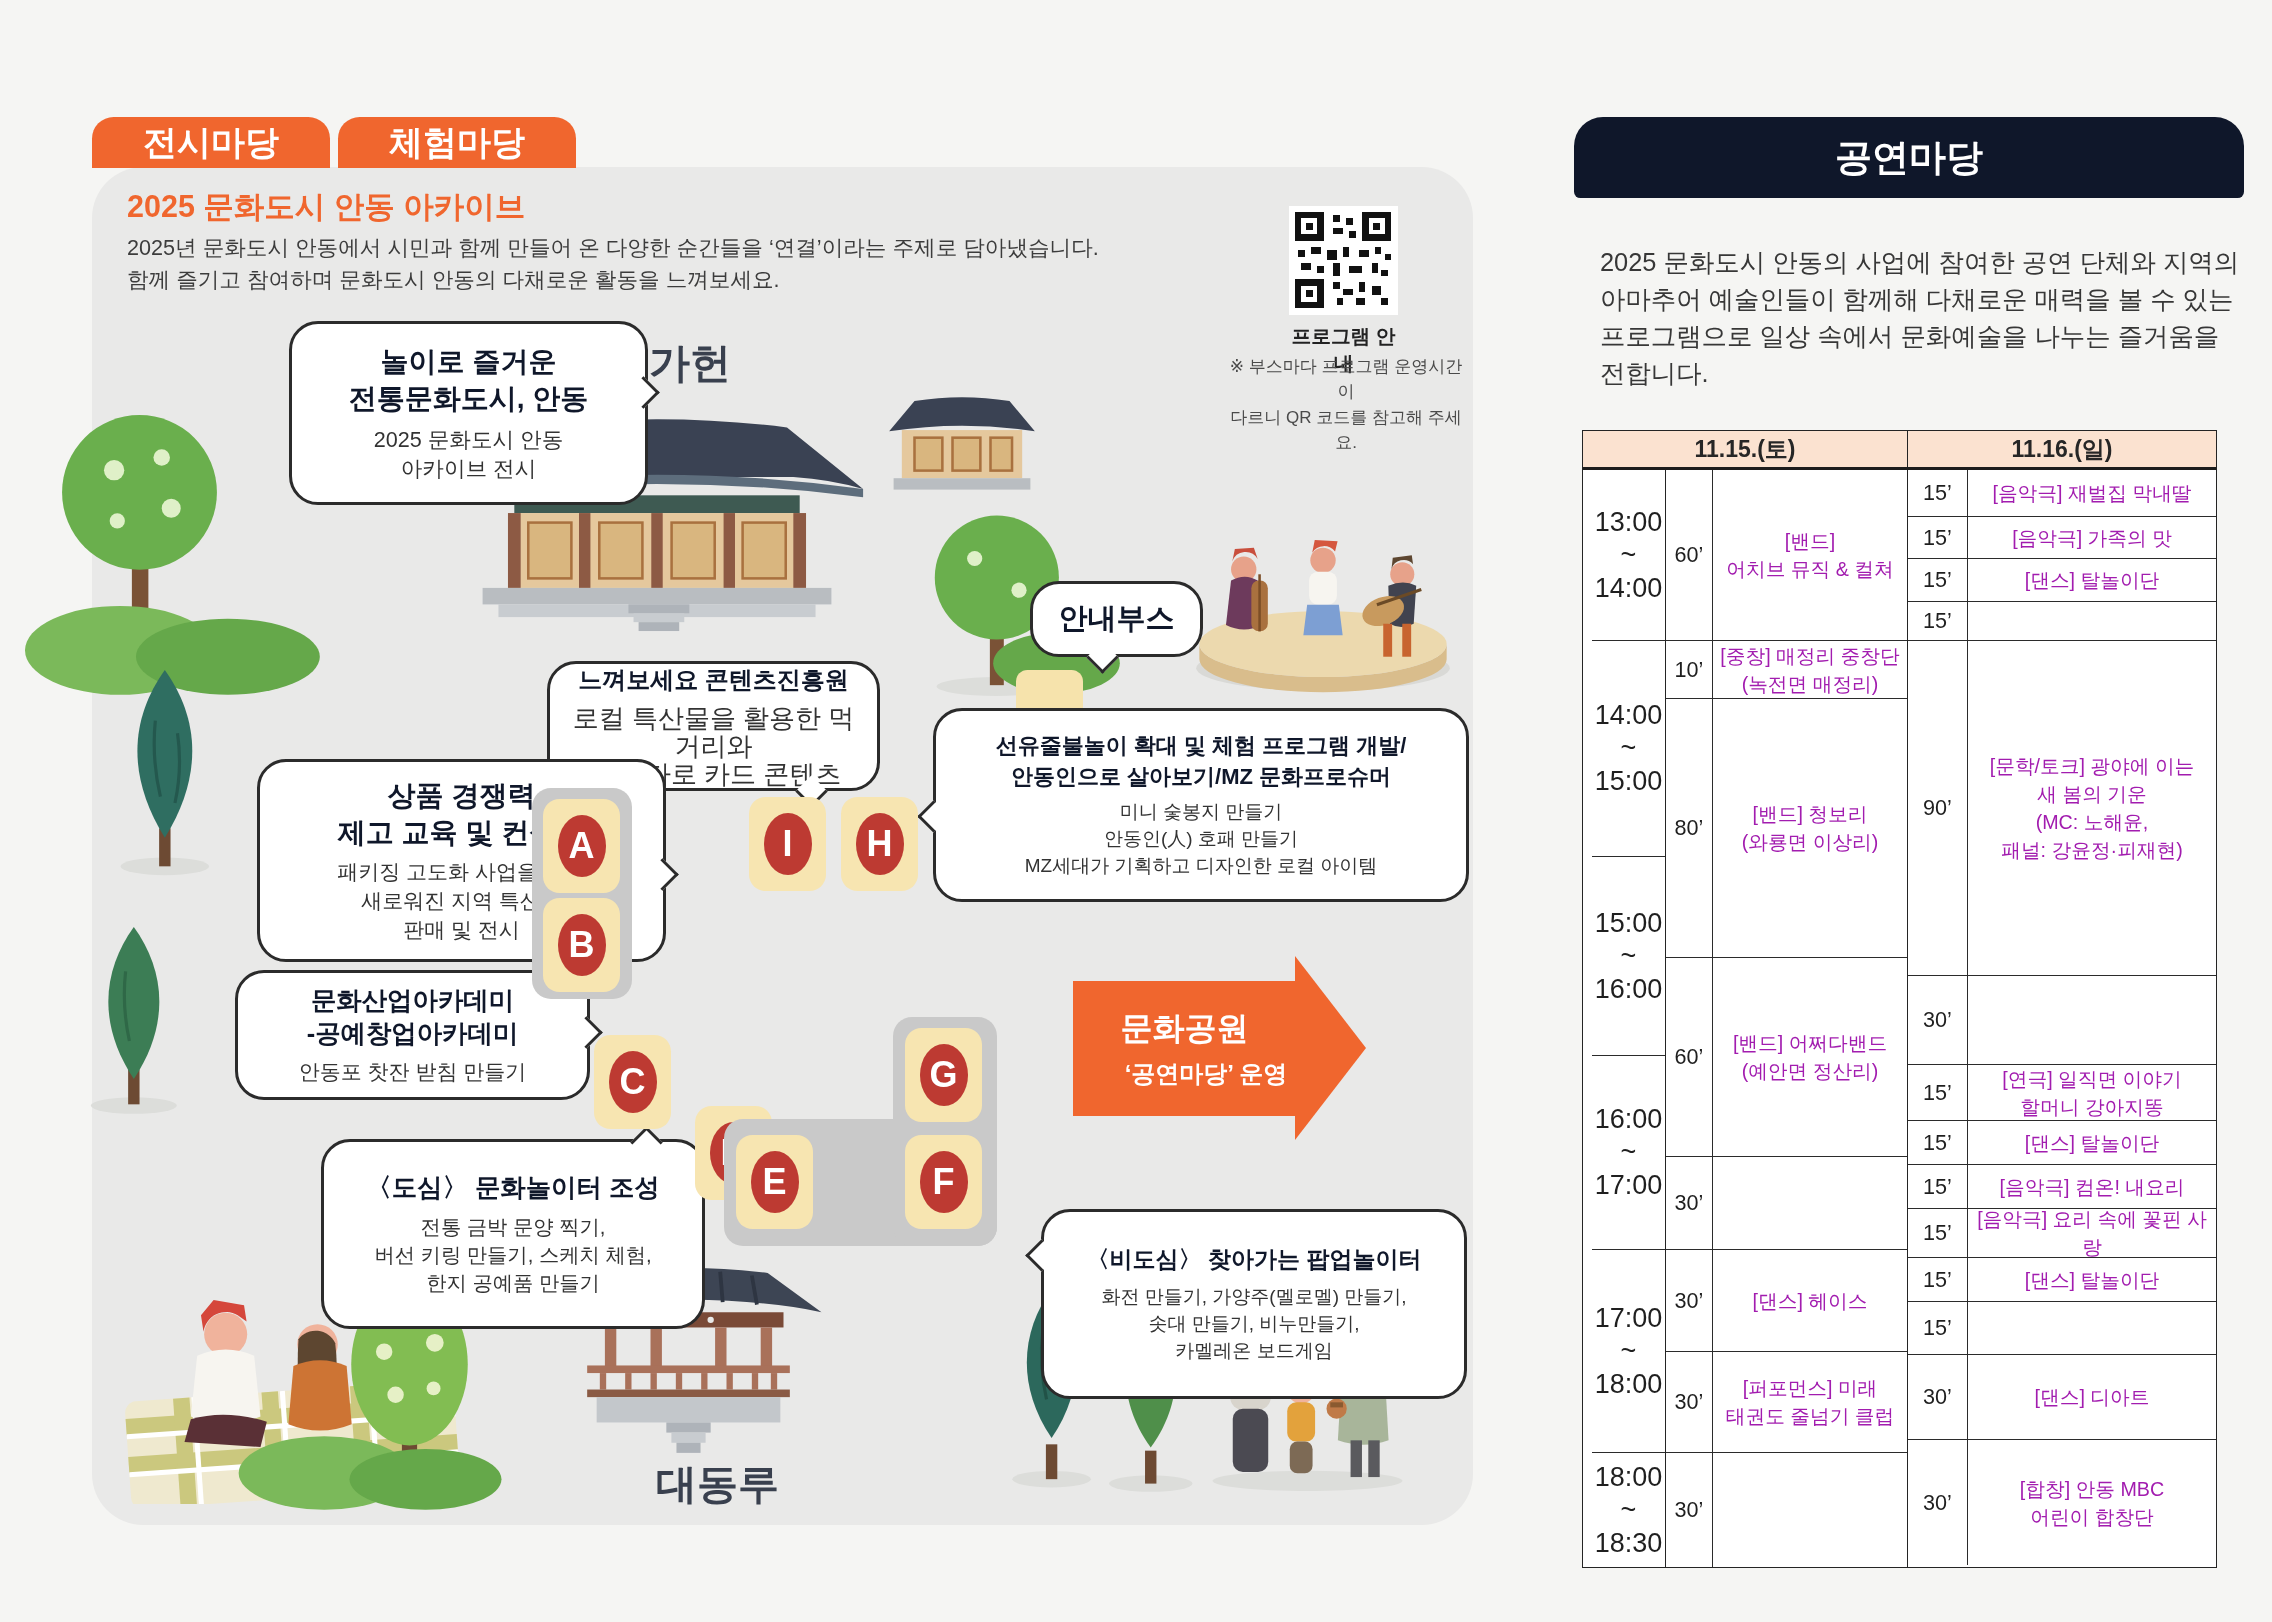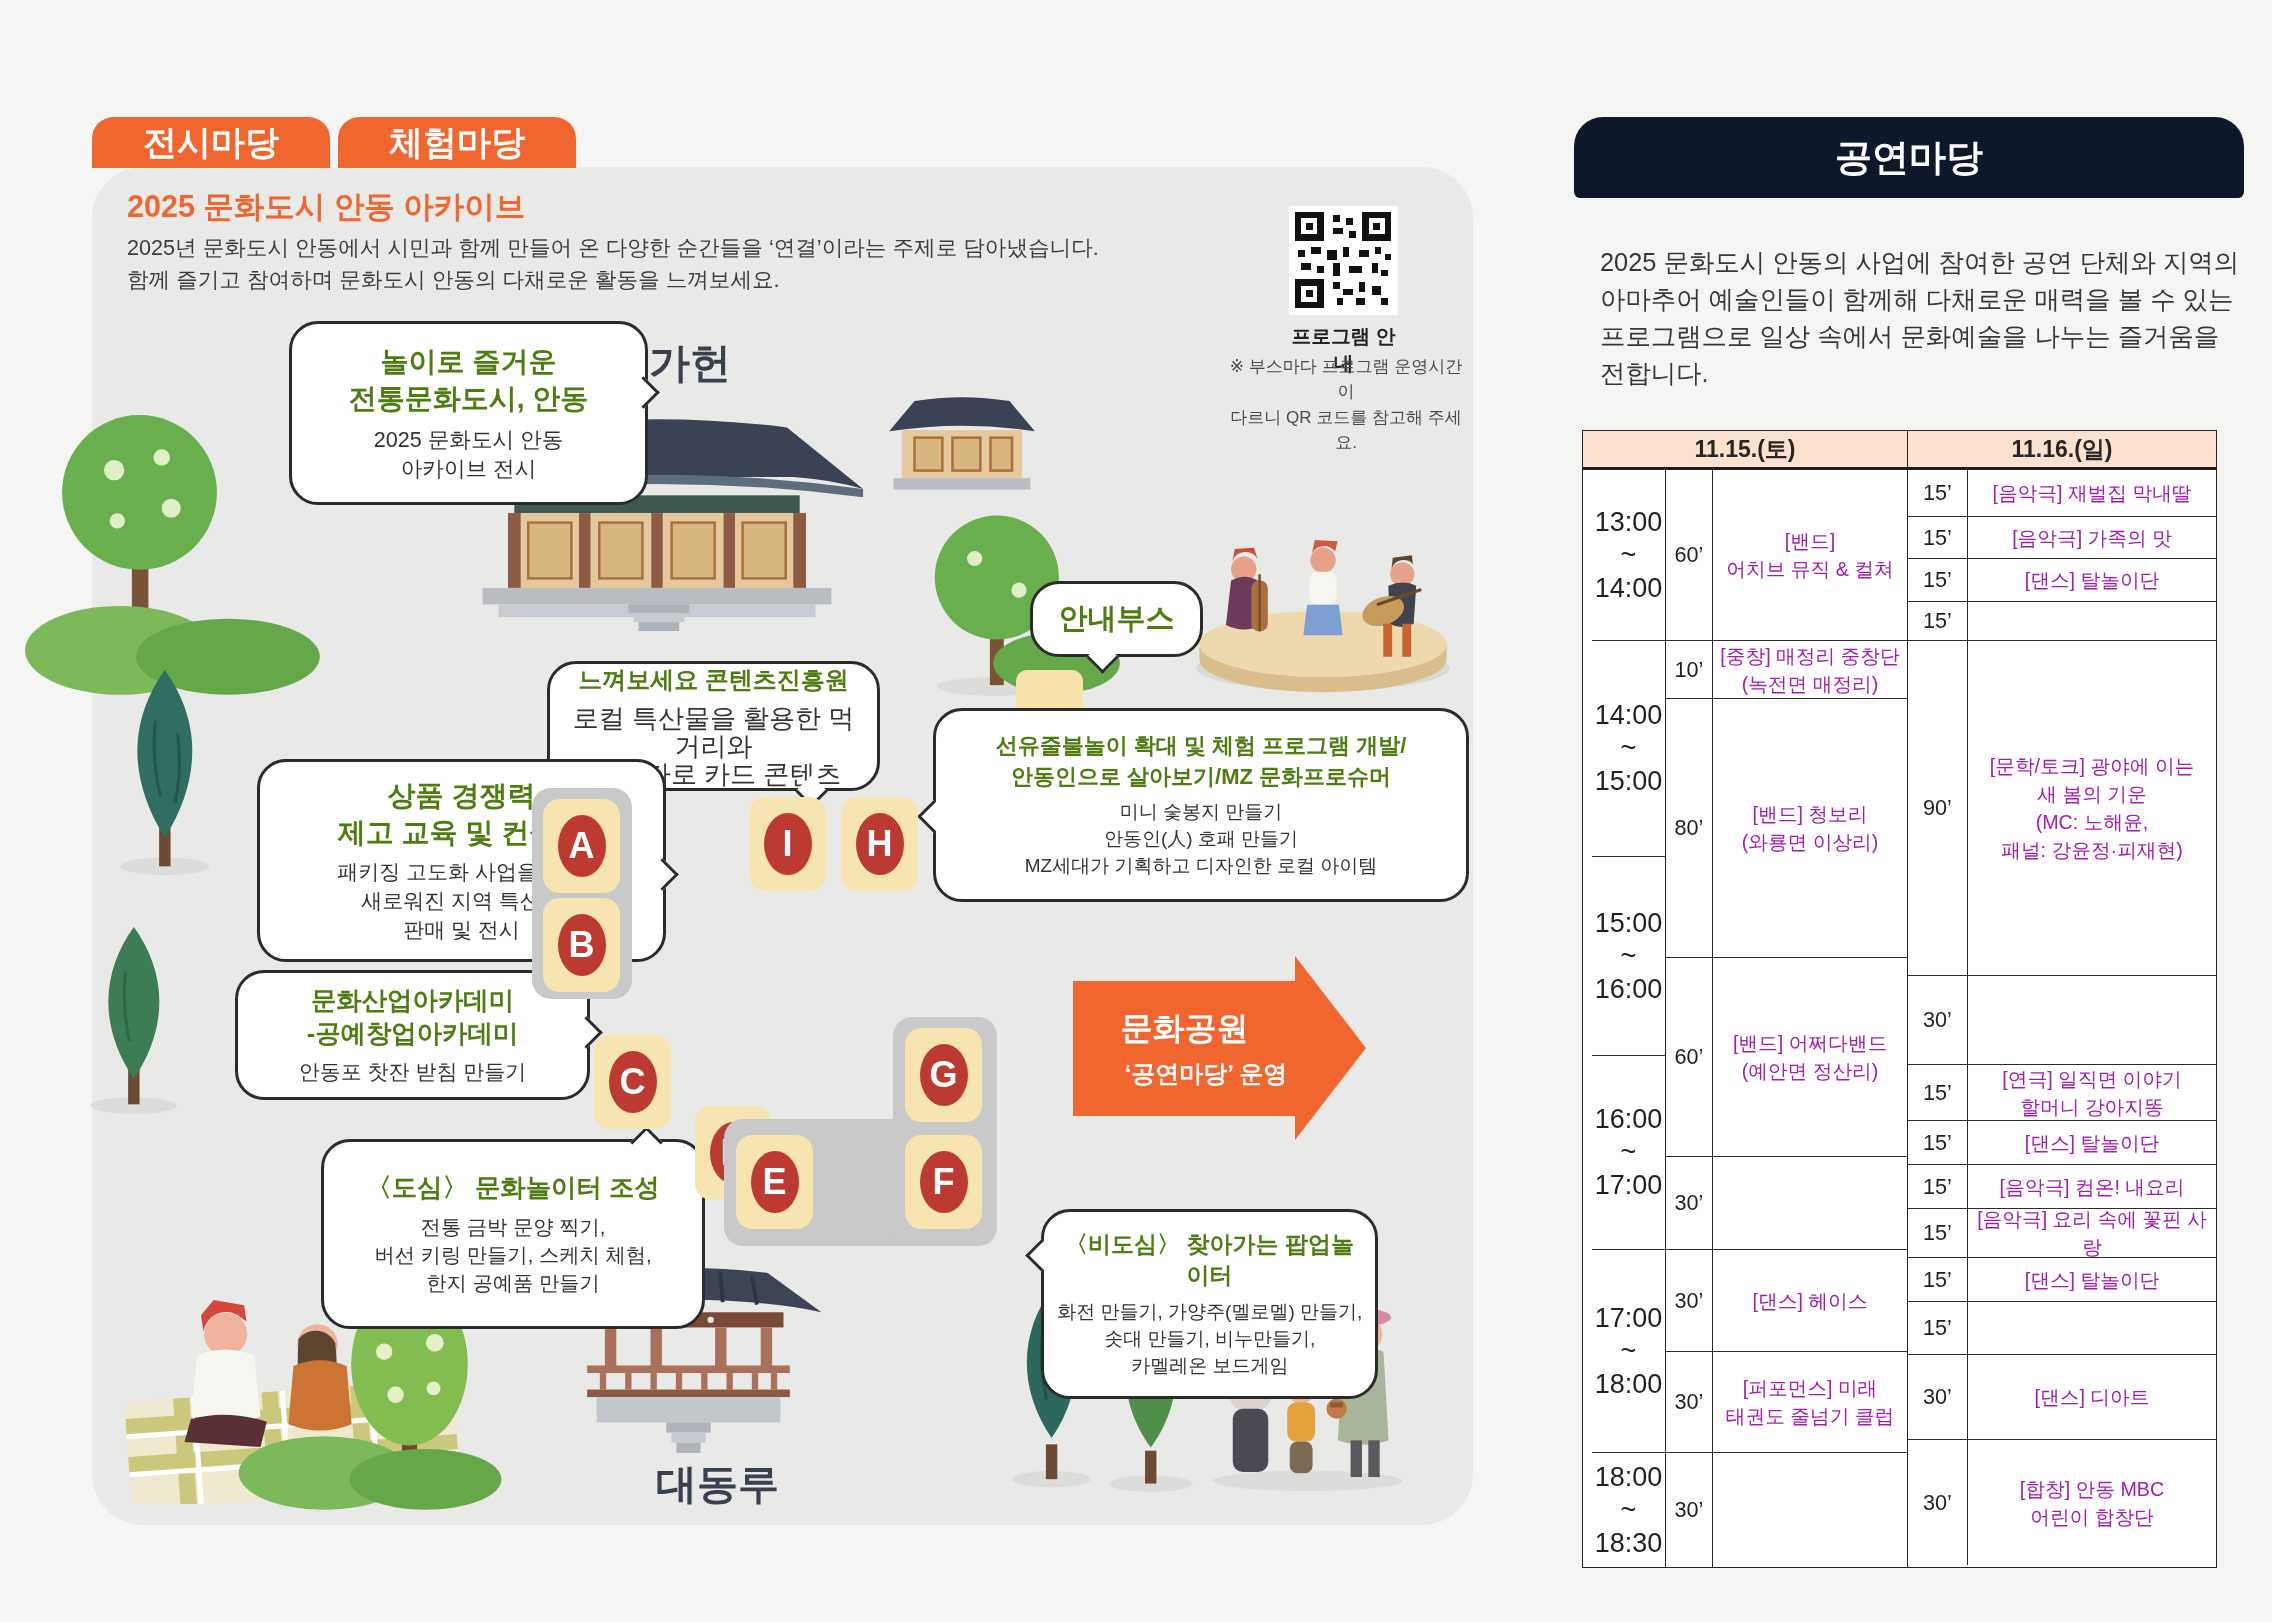--- a/index.html
+++ b/index.html
@@ -15,21 +15,21 @@
   .map-title { left:127px; top:187px; font-size:30.5px; font-weight:bold; color:#f0662e; }
   .map-desc { left:127px; top:232px; font-size:21.6px; line-height:32px; color:#3c3c3c; }
 
   .qr-wrap { left:1289px; top:206px; width:114px; }
   .qr-box { width:109px; height:109px; background:#fff; padding:6.3px; }
   .qr-caption { margin-top:7.6px; width:109px; text-align:center; font-size:19.7px; font-weight:bold; color:#222; }
   .qr-note { left:1222px; top:354px; width:248px; text-align:center; font-size:17px; line-height:25.4px; color:#4a4a4a; }
 
   
   .callout { background:#fff; border:3.8px solid #2b2b2b; border-radius:29px; display:flex; flex-direction:column; align-items:center; justify-content:center; text-align:center; gap:7.6px; padding:11.4px 12.7px; }
-  .callout .c-title { color:#4d7c0f; font-weight:bold; }
+  .callout .c-title { color:#0f172a; font-weight:bold; }
   .callout .c-body { color:#333; }
   .tail { position:absolute; width:23px; height:23px; background:#fff; transform:rotate(45deg); }
   .tail.down  { border-right:3.8px solid #2b2b2b; border-bottom:3.8px solid #2b2b2b; }
   .tail.right { border-top:3.8px solid #2b2b2b; border-right:3.8px solid #2b2b2b; }
   .tail.left  { border-bottom:3.8px solid #2b2b2b; border-left:3.8px solid #2b2b2b; }
   .tail.up    { border-top:3.8px solid #2b2b2b; border-left:3.8px solid #2b2b2b; }
 
   
   .booth { width:77px; height:94px; background:#f7e5b1; border-radius:16.5px; display:flex; align-items:center; justify-content:center; }
   .booth-letter { width:48px; height:62px; background:#bd3a32; border-radius:50%; color:#fff; font-weight:bold; font-size:36px; display:flex; align-items:center; justify-content:center; }
@@ -425,21 +425,21 @@
 
 <div class="abs callout" style="left:933px;top:708px;width:536px;height:194px;gap:5.1px;">
   <div class="c-title pre" style="font-size:22px;line-height:30.5px;">선유줄불놀이 확대 및 체험 프로그램 개발/
 안동인으로 살아보기/MZ 문화프로슈머</div>
   <div class="c-body pre" style="font-size:19px;line-height:27px;">미니 숯봉지 만들기
 안동인(人) 호패 만들기
 MZ세대가 기획하고 디자인한 로컬 아이템</div>
 </div>
 <div class="tail left" style="left:922px;top:805px;"></div>
 
-<div class="abs callout" style="left:1041px;top:1209px;width:337px;height:190px;align-items:flex-end;">
+<div class="abs callout" style="left:1041px;top:1209px;width:426px;height:190px;">
   <div class="c-title" style="font-size:23px;">〈비도심〉 찾아가는 팝업놀이터</div>
   <div class="c-body pre" style="font-size:19px;line-height:27px;">화전 만들기, 가양주(멜로멜) 만들기,
 솟대 만들기, 비누만들기,
 카멜레온 보드게임</div>
 </div>
 <div class="tail left" style="left:1030px;top:1244px;"></div>
 
 <div class="abs booth-bg" style="left:532px;top:788px;width:100px;height:211px;"></div>
 <div class="abs booth" style="left:543px;top:799px;">
     <span class="booth-letter">A</span>

